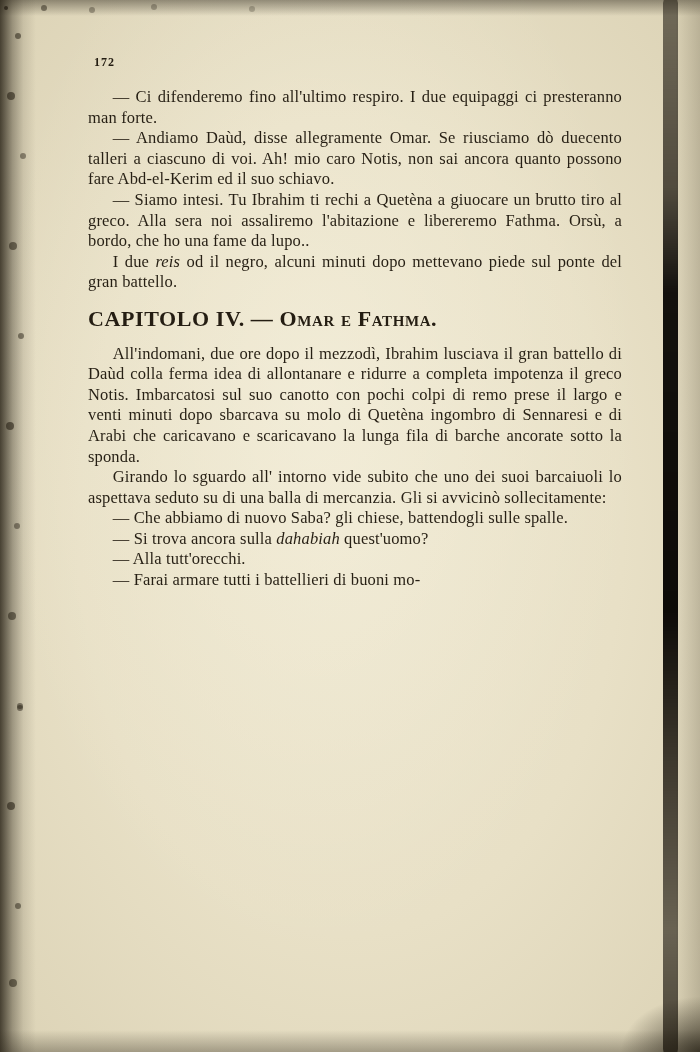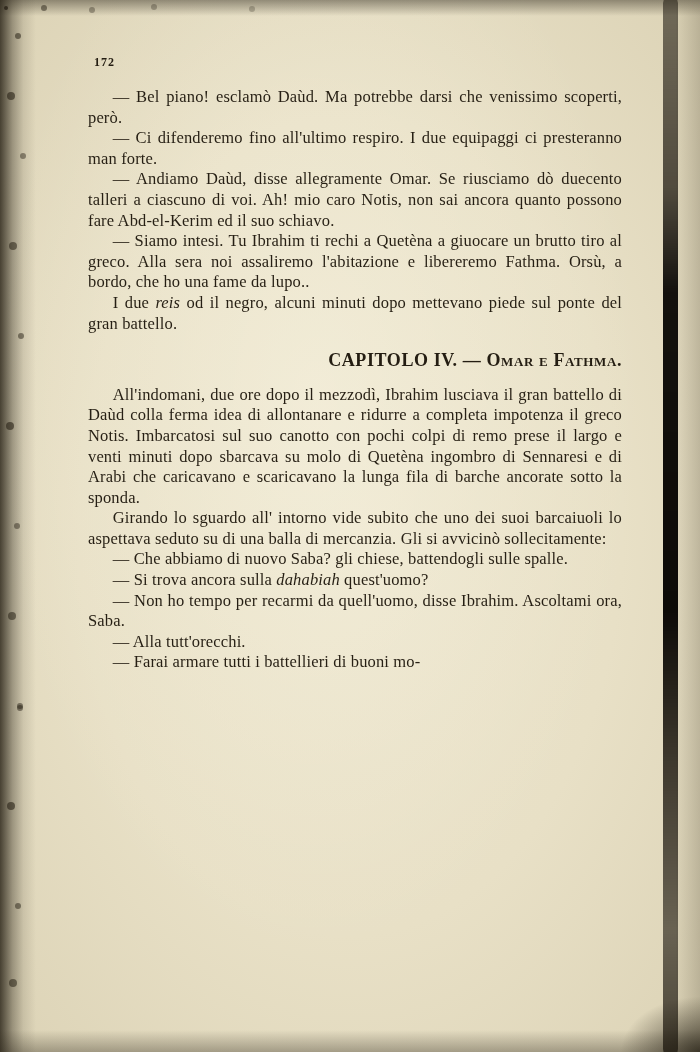--- a/index.html
+++ b/index.html
@@ -97,22 +97,22 @@
     text-align: justify;
     letter-spacing: 0.15px;
   }
   .para {
     margin: 0;
     text-indent: 1.5em;
   }
   .it { font-style: italic; }
   .chapter-heading {
     margin: 16px 0 14px 0;
-    text-align: right;
-    font-size: 18px;
+    text-align: left;
+    font-size: 22px;
     font-weight: bold;
     font-variant: small-caps;
     letter-spacing: 0.6px;
     color: #241d12;
     text-indent: 0;
   }
 </style>
 </head>
 <body>
 
@@ -122,30 +122,28 @@
   <div class="edge-bottom"></div>
   <div class="edge-right-outer"></div>
   <div class="edge-right-bar"></div>
   <div class="corner-br"></div>
   <div class="specks"></div>
 
   <div class="page-number">172</div>
 
   <div class="text-block">
     <div id="before">
-        <p class="para"><span>— Bel piano! esclamò Daùd. Ma potrebbe darsi che venissimo scoperti, però.</span></p>
         <p class="para"><span>— Ci difenderemo fino all'ultimo respiro. I due equipaggi ci presteranno man forte.</span></p>
         <p class="para"><span>— Andiamo Daùd, disse allegramente Omar. Se riusciamo dò duecento talleri a ciascuno di voi. Ah! mio caro Notis, non sai ancora quanto possono fare Abd-el-Kerim ed il suo schiavo.</span></p>
         <p class="para"><span>— Siamo intesi. Tu Ibrahim ti rechi a Quetèna a giuocare un brutto tiro al greco. Alla sera noi assaliremo l'abitazione e libereremo Fathma. Orsù, a bordo, che ho una fame da lupo..</span></p>
         <p class="para"><span>I due </span><span class="it">reis</span><span> od il negro, alcuni minuti dopo mettevano piede sul ponte del gran battello.</span></p>
       </div>
     <h2 class="chapter-heading">CAPITOLO IV. — Omar e Fathma.</h2>
     <div id="after">
         <p class="para"><span>All'indomani, due ore dopo il mezzodì, Ibrahim lusciava il gran battello di Daùd colla ferma idea di allontanare e ridurre a completa impotenza il greco Notis. Imbarcatosi sul suo canotto con pochi colpi di remo prese il largo e venti minuti dopo sbarcava su molo di Quetèna ingombro di Sennaresi e di Arabi che caricavano e scaricavano la lunga fila di barche ancorate sotto la sponda.</span></p>
         <p class="para"><span>Girando lo sguardo all' intorno vide subito che uno dei suoi barcaiuoli lo aspettava seduto su di una balla di mercanzia. Gli si avvicinò sollecitamente:</span></p>
         <p class="para"><span>— Che abbiamo di nuovo Saba? gli chiese, battendogli sulle spalle.</span></p>
         <p class="para"><span>— Si trova ancora sulla </span><span class="it">dahabiah</span><span> quest'uomo?</span></p>
-        <p class="para"><span>— Non ho tempo per recarmi da quell'uomo, disse Ibrahim. Ascoltami ora, Saba.</span></p>
         <p class="para"><span>— Alla tutt'orecchi.</span></p>
         <p class="para"><span>— Farai armare tutti i battellieri di buoni mo-</span></p>
       </div>
   </div>
 </div>
 
 </body></html>

